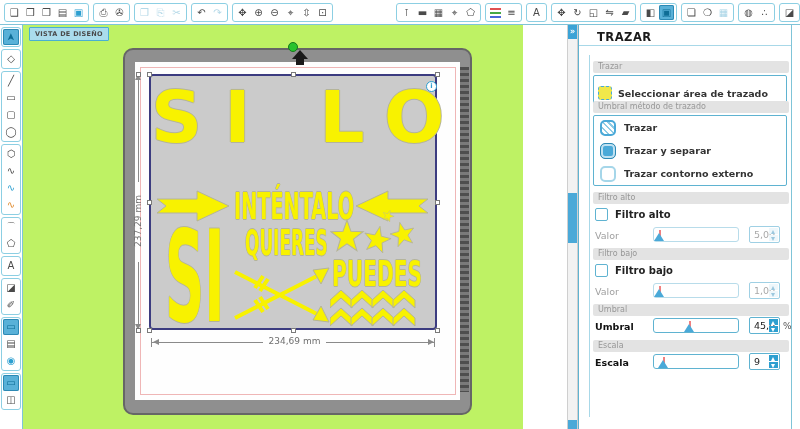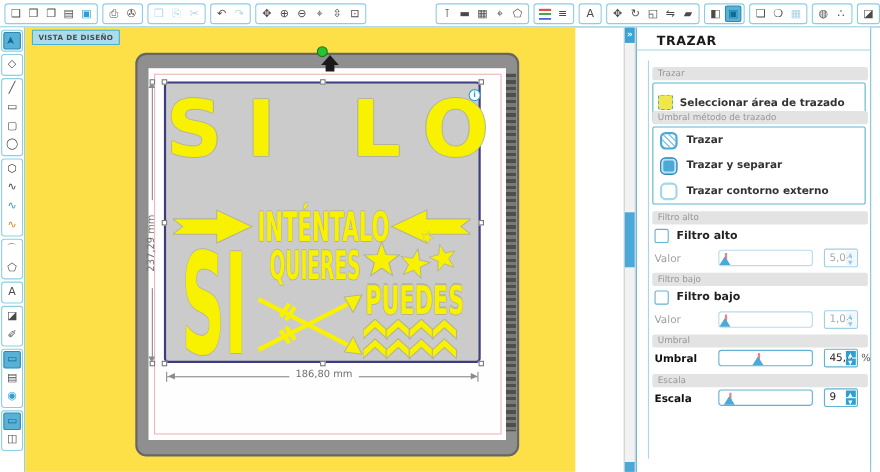--- a/index.html
+++ b/index.html
@@ -19,21 +19,21 @@
   .ic.orange{color:#e08a2d;}
   .ic.active{background:#59b1d8;color:#0e6d96;box-shadow:inset 0 0 0 1px #2d89b4;}
   .ic.rot{transform:rotate(-90deg);}
   .ic.colorlines{background-image:linear-gradient(#e05050 2px,transparent 2px 4px,#46a846 4px 6px,transparent 6px 8px,#4868d8 8px 10px,transparent 10px);background-size:11px 10px;background-position:2px 3px;background-repeat:no-repeat;}
   
   .leftbar{position:absolute;left:0;top:25px;width:23px;height:404px;background:#fff;
            border-right:1px solid #7fc4d8;display:flex;flex-direction:column;align-items:center;gap:2px;padding-top:2px;box-sizing:border-box;}
   .lgroup{display:flex;flex-direction:column;gap:1px;border:1px solid #8ccfe3;border-radius:3px;padding:1px;background:#fff;}
   .lgroup .ic{width:16px;height:16px;line-height:16px;}
   
-  .canvas{position:absolute;left:23px;top:25px;width:500px;height:404px;background:#fde047;overflow:hidden;}
+  .canvas{position:absolute;left:23px;top:25px;width:500px;height:404px;background:#bef264;overflow:hidden;}
   .viewtab{position:absolute;left:6px;top:2px;padding:2px 5px;background:#aadcec;border:1px solid #49b0d2;
            font-size:6.5px;font-weight:bold;color:#4a4a4a;letter-spacing:.3px;border-radius:1px;}
   .mat{position:absolute;left:100px;top:23px;width:349px;height:367px;background:#8f8f8f;
        border:2px solid #666;border-radius:10px;box-sizing:border-box;}
   .page{position:absolute;left:112px;top:37px;width:325px;height:338px;background:#fefefe;}
   .pageedge{position:absolute;left:437px;top:42px;width:9px;height:325px;background:#6a6a6a;
             background-image:repeating-linear-gradient(180deg,#4e4e4e 0 3px,#7a7a7a 3px 6px);}
   .cutborder{position:absolute;left:117px;top:42px;width:316px;height:328px;border:1px solid #efb6b6;box-sizing:border-box;}
   .island{position:absolute;left:126px;top:49px;width:288px;height:256px;background:#cbcbcb;
           border:2px solid #3c3c80;border-radius:4px;box-sizing:border-box;}
@@ -253,21 +253,21 @@
     <div class="tri" style="left:112px;top:49px;border-left:3.5px solid transparent;border-right:3.5px solid transparent;border-bottom:6px solid #8a8a8a;"></div>
     <div class="tri" style="left:112px;top:299px;border-left:3.5px solid transparent;border-right:3.5px solid transparent;border-top:6px solid #8a8a8a;"></div>
     <div class="dimlabel" style="left:75px;top:191px;width:80px;transform:rotate(-90deg);">237,29 mm</div>
 
     <div class="dimseg" style="left:129px;top:317px;width:112px;height:1px;"></div>
     <div class="dimseg" style="left:303px;top:317px;width:108px;height:1px;"></div>
     <div class="dimseg" style="left:128px;top:313px;width:1px;height:9px;"></div>
     <div class="dimseg" style="left:411px;top:313px;width:1px;height:9px;"></div>
     <div class="tri" style="left:130px;top:314px;border-top:3.5px solid transparent;border-bottom:3.5px solid transparent;border-right:6px solid #8a8a8a;"></div>
     <div class="tri" style="left:405px;top:314px;border-top:3.5px solid transparent;border-bottom:3.5px solid transparent;border-left:6px solid #8a8a8a;"></div>
-    <div class="dimlabel" style="left:240px;top:311px;width:63px;background:#fefefe;">186,80 mm</div>
+    <div class="dimlabel" style="left:240px;top:311px;width:63px;background:#fefefe;">234,69 mm</div>
 
     <div class="island">
       <div class="ytext t-line1">SI LO</div>
 
       <svg class="shape" style="left:6px;top:114px;" width="74" height="32" viewBox="0 0 74 32">
         <polygon class="yfill" points="0,9 40,9 40,1 72,16 40,31 40,23 0,23 9,16"></polygon>
       </svg>
       <div class="ytext t-cta">INTÉNTALO</div>
       <svg class="shape" style="left:203px;top:114px;" width="74" height="32" viewBox="0 0 74 32">
         <polygon class="yfill" points="74,9 34,9 34,1 2,16 34,31 34,23 74,23 65,16"></polygon>

